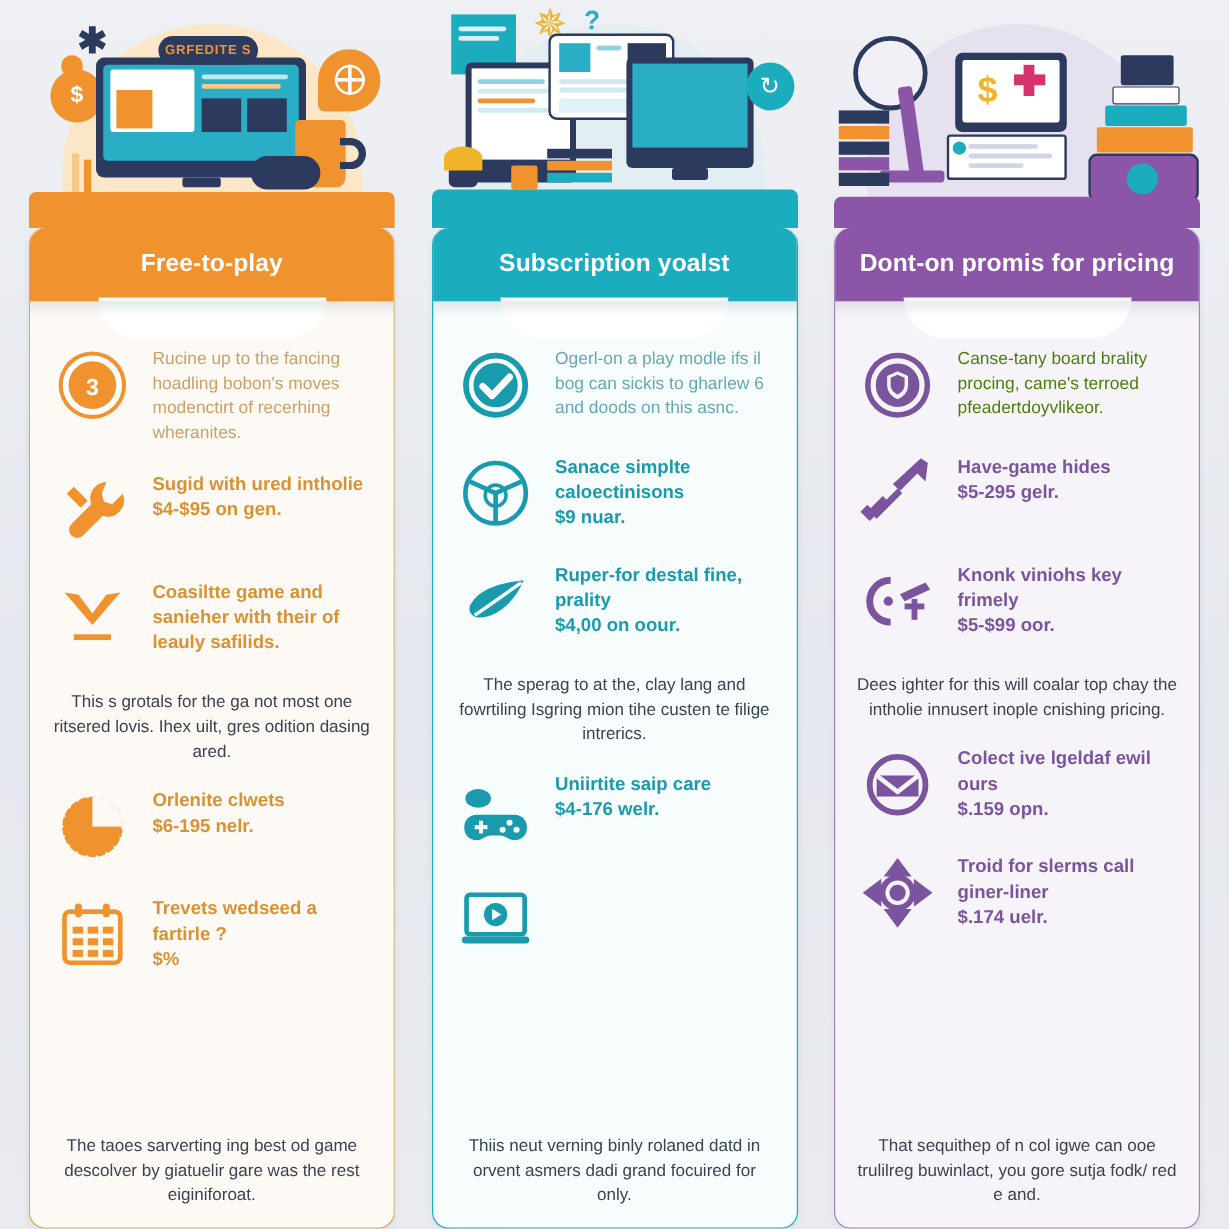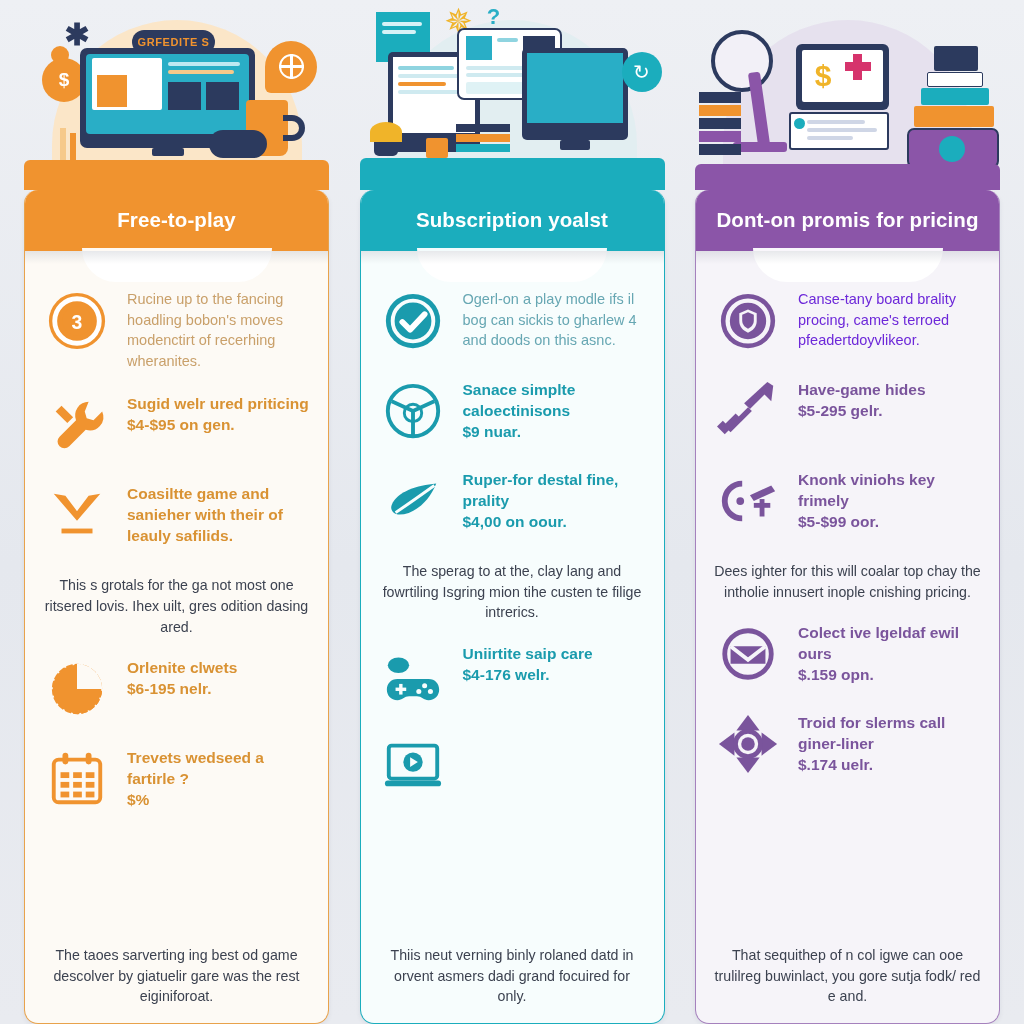--- a/index.html
+++ b/index.html
@@ -61,21 +61,21 @@
   .t-orange .feat.lead .tx{color:#c9a06a;}
 
   .t-teal .card{border-color:#1badbd;background:#f7fdfd;}
   .t-teal .card-head{background:#1badbd;}
   .t-teal .feat .tx{color:#1a9bad;}
   .t-teal .feat.lead .tx{color:#67a7b3;}
 
   .t-purple .card{border-color:#a581bd;background:#f6f4f9;}
   .t-purple .card-head{background:#8b55a8;}
   .t-purple .feat .tx{color:#7a549c;}
-  .t-purple .feat.lead .tx{color:#6d28d9;}
+  .t-purple .feat.lead .tx{color:#4d7c0f;}
 </style>
 </head>
 <body>
 
 <div class="page">
   <div class="columns">
 
     <div class="col t-orange">
       <div class="illus">
         <div class="dome" style="background:#fbe6c8;"></div>
@@ -137,21 +137,21 @@
           </div>
 
           <div class="feat">
             <div class="ic">
               <svg viewBox="0 0 64 64">
                   <path d="M44 8a14 14 0 0 0-13 19L14 44a7 7 0 0 0 10 10l17-17a14 14 0 0 0 17-19l-9 9-7-2-2-7z" fill="#f0932f"></path>
                   <path d="M10 18l12 12 6-6L16 12z" fill="#f0932f"></path>
                 </svg>
             </div>
             <div class="tx">
-              <span>Sugid welr ured priticing</span><br>
+              <span>Sugid with ured intholie</span><br>
               <span class="amt">$4-$95 on gen.</span>
             </div>
           </div>
 
           <div class="feat">
             <div class="ic">
               <svg viewBox="0 0 64 64">
                   <path d="M8 10l24 28L56 10 44 12 32 28 20 12z" fill="#f0932f"></path>
                   <rect x="16" y="46" width="32" height="5" fill="#f0932f"></rect>
                 </svg>
@@ -259,21 +259,21 @@
         <div class="card-body">
 
           <div class="feat lead">
             <div class="ic">
               <svg viewBox="0 0 64 64">
                   <circle cx="32" cy="32" r="28" fill="#1a9bad"></circle>
                   <circle cx="32" cy="32" r="21" fill="none" stroke="#f7fdfd" stroke-width="4"></circle>
                   <path d="M21 33l8 8 15-16" fill="none" stroke="#fff" stroke-width="6" stroke-linecap="round" stroke-linejoin="round"></path>
                 </svg>
             </div>
-            <div class="tx">Ogerl-on a play modle ifs il bog can sickis to gharlew 4 and doods on this asnc.</div>
+            <div class="tx">Ogerl-on a play modle ifs il bog can sickis to gharlew 6 and doods on this asnc.</div>
           </div>
 
           <div class="feat">
             <div class="ic">
               <svg viewBox="0 0 64 64">
                   <circle cx="32" cy="32" r="26" fill="none" stroke="#1a9bad" stroke-width="4"></circle>
                   <path d="M32 32L10 22M32 32l22-10M32 32v26" stroke="#1a9bad" stroke-width="4" fill="none"></path>
                   <circle cx="32" cy="34" r="9" fill="none" stroke="#1a9bad" stroke-width="3"></circle>
                 </svg>
             </div>

